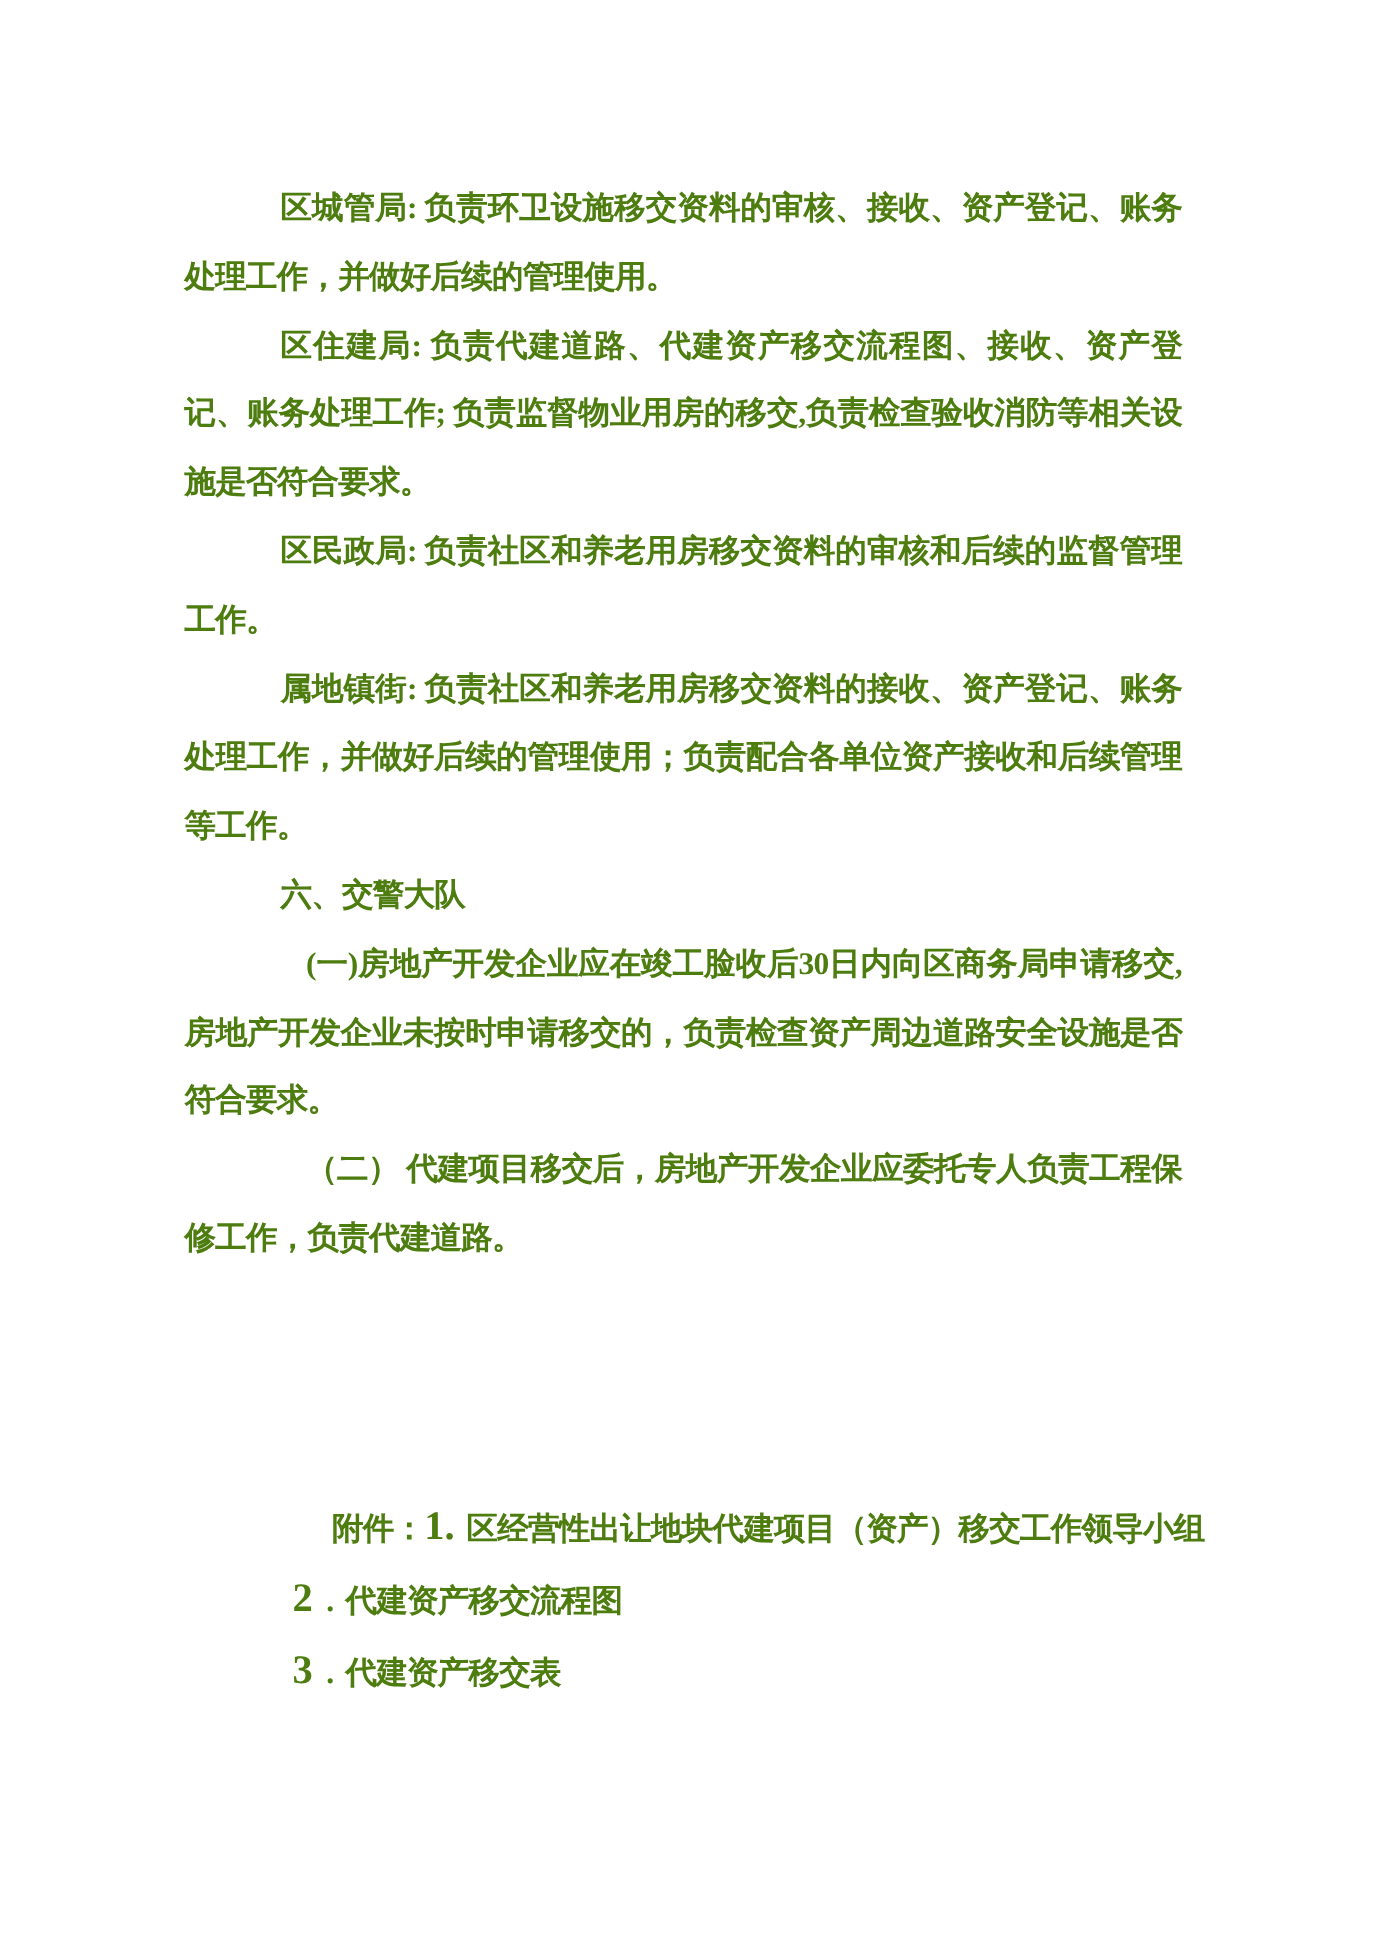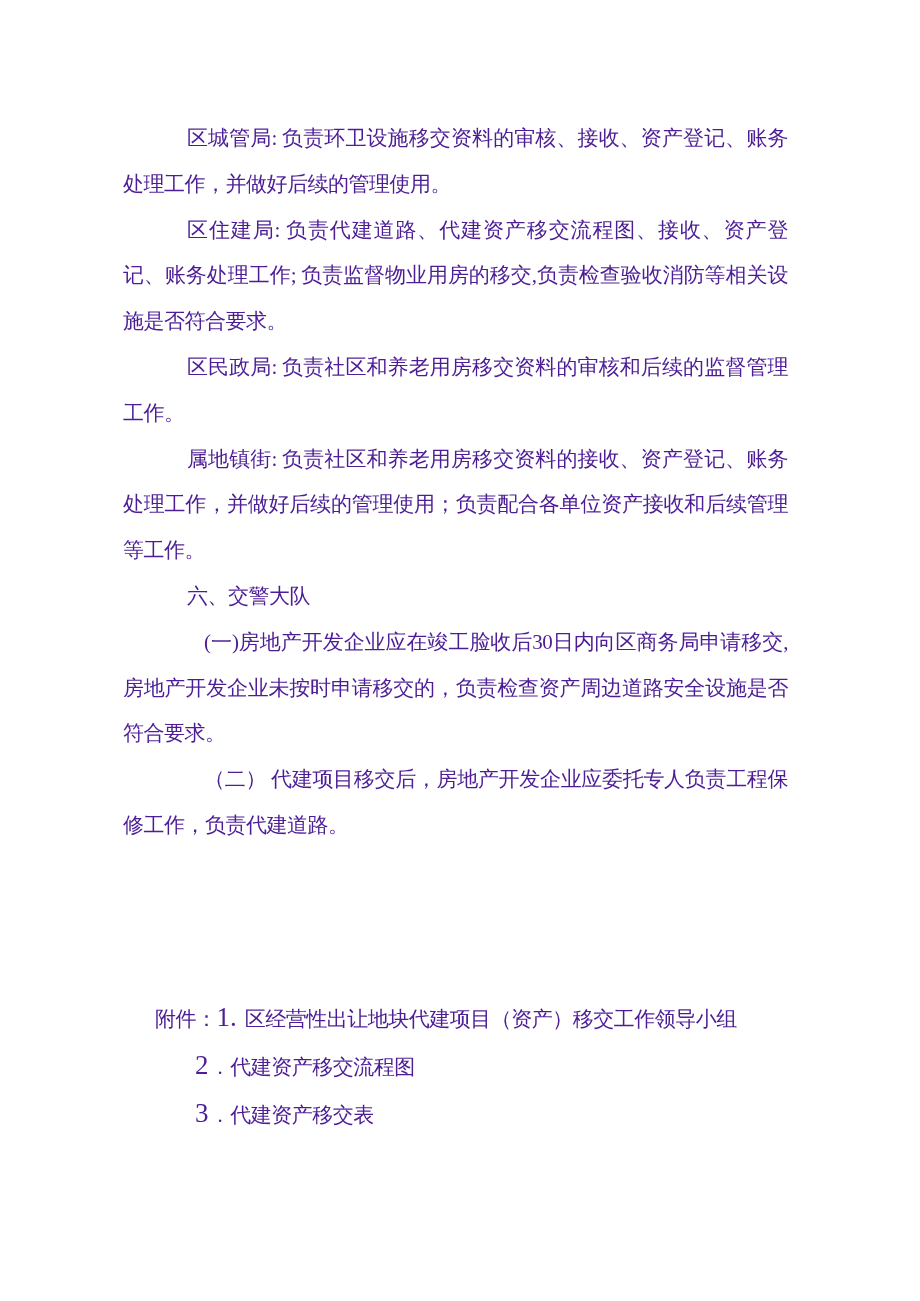--- a/index.html
+++ b/index.html
@@ -7,21 +7,22 @@
     padding: 0;
     background: #ffffff;
   }
   .page {
     position: relative;
     width: 920px;
     height: 1301px;
     background: #ffffff;
     overflow: hidden;
     font-family: "Liberation Serif", "DejaVu Serif", serif;
-    color: #4c1d95;
+    color: #4d7c0f;
+    font-weight: bold;
   }
   .doc-body {
     position: absolute;
     left: 123px;
     top: 116px;
     width: 665px;
     font-size: 21px;
     line-height: 45.8px;
     letter-spacing: -0.5px;
     text-align: justify;
@@ -43,20 +44,21 @@
     font-size: 21px;
     line-height: 46px;
     letter-spacing: -0.5px;
     white-space: nowrap;
   }
   .att-line {
     margin: 0;
   }
   .att-first {
     margin-left: 32px;
+    text-align: right;
   }
   .att-rest {
     margin-left: 72px;
   }
   .att-num {
     font-family: "Liberation Serif", "DejaVu Serif", serif;
     font-size: 27px;
     letter-spacing: 0;
   }
   .att-dot {

